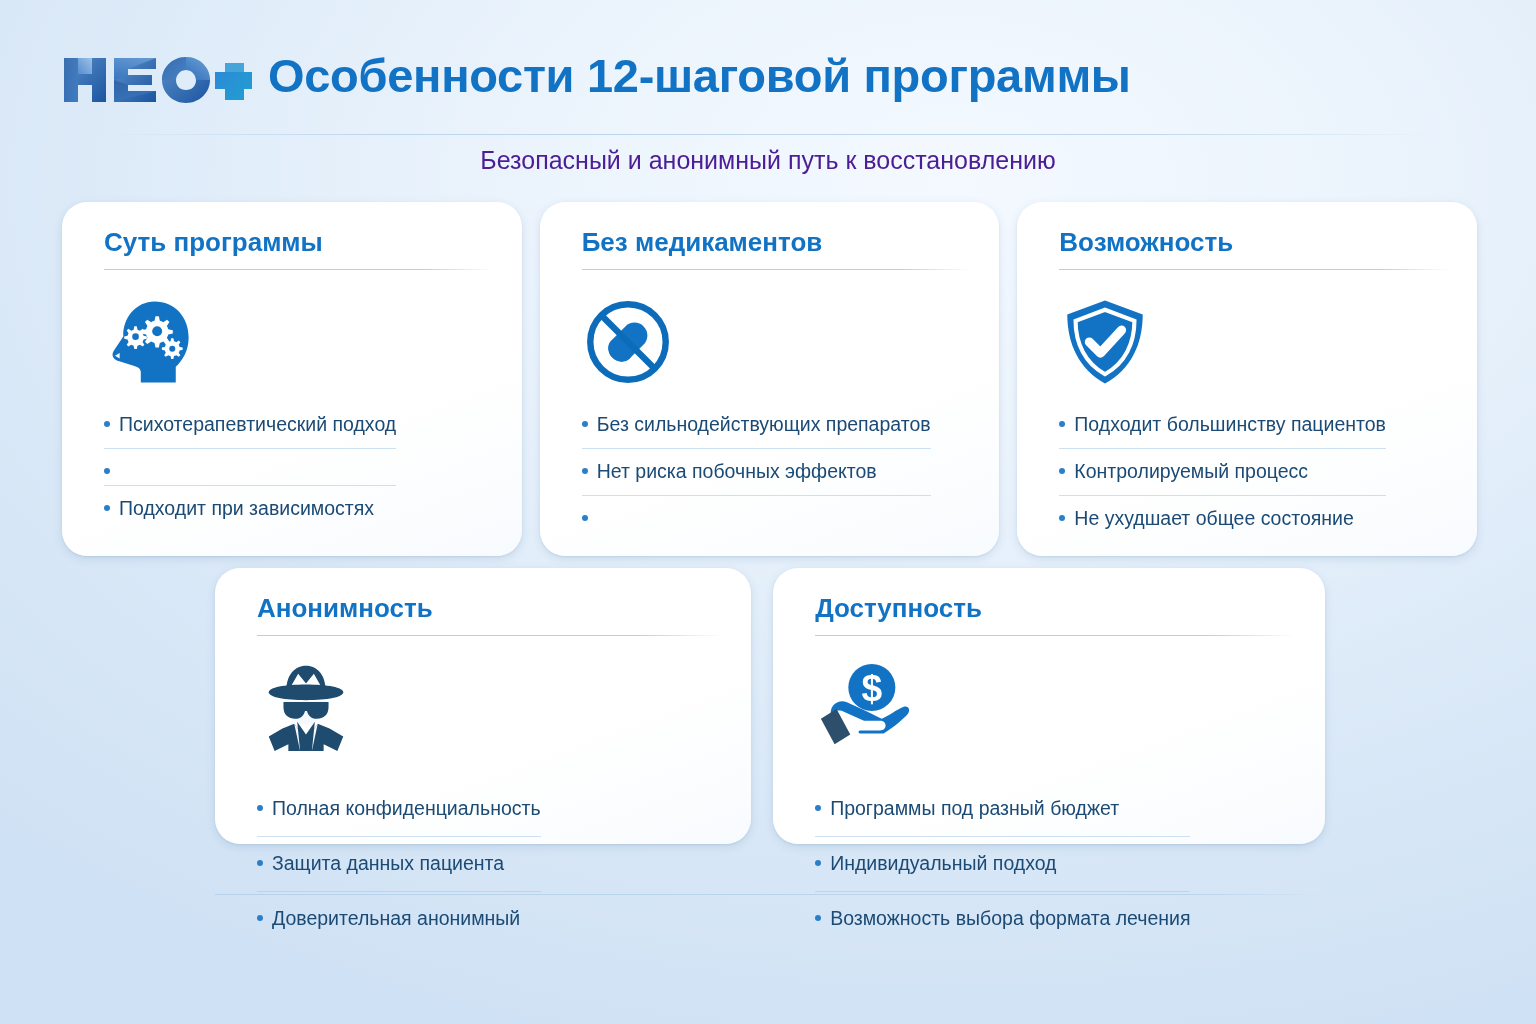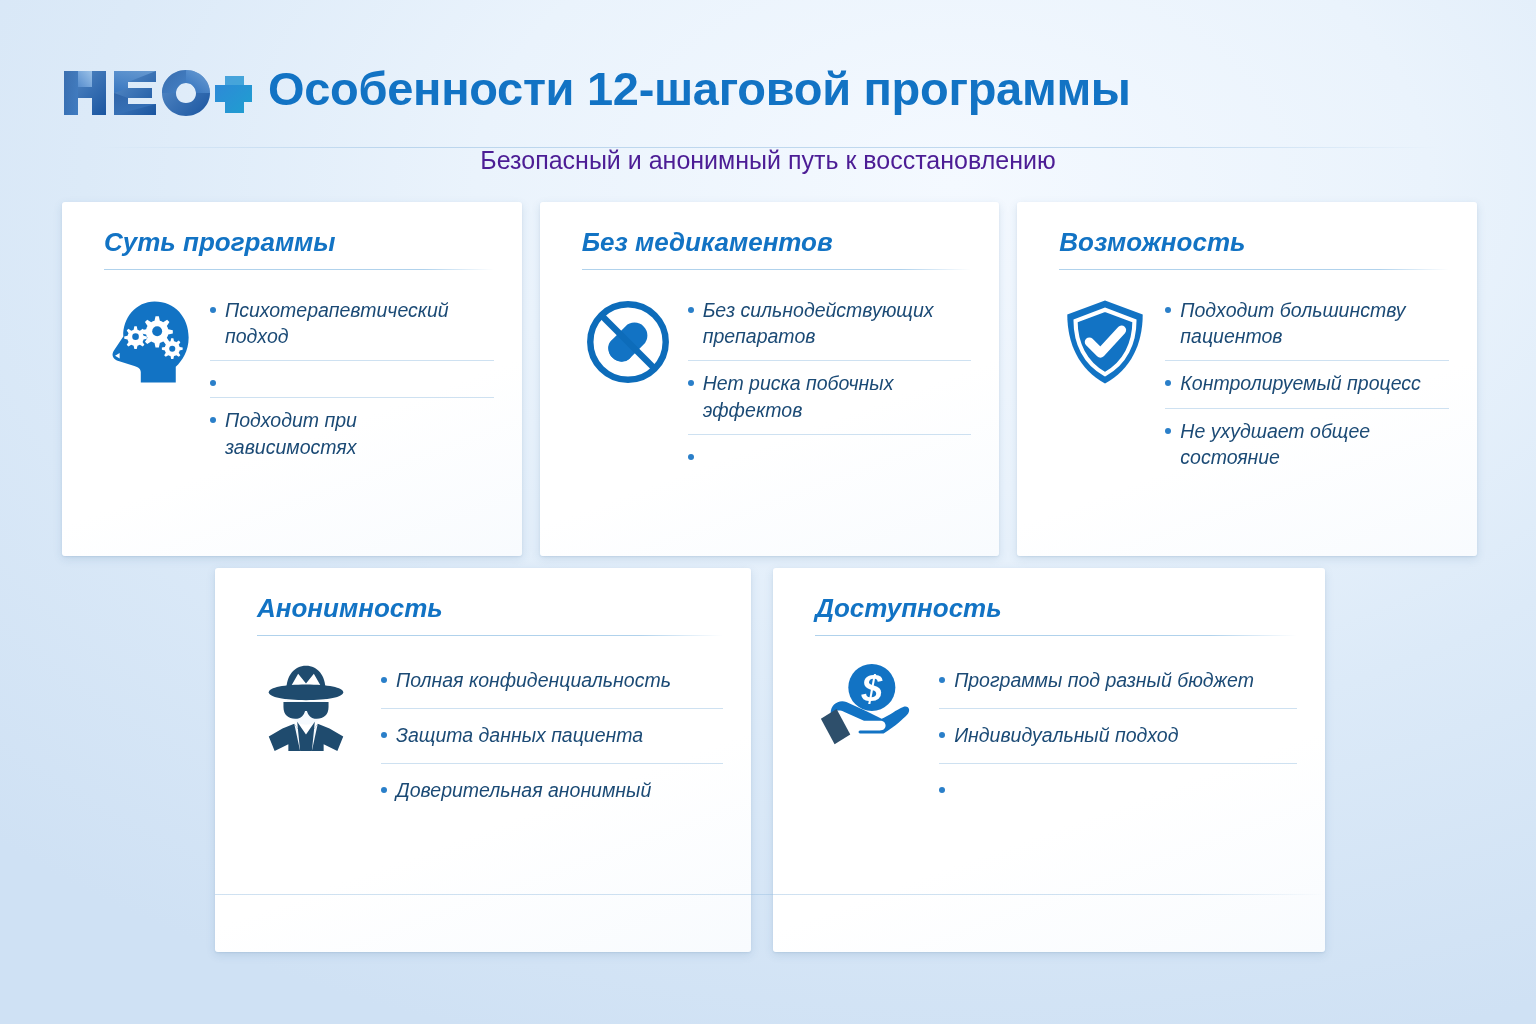--- a/index.html
+++ b/index.html
@@ -24,21 +24,20 @@
     width: 1536px;
     height: 1024px;
   }
 
   
   .header {
     position: absolute;
     left: 0; top: 0;
     width: 1536px;
     height: 136px;
-    margin-top: 13px;
   }
 
   .logo {
     position: absolute;
     left: 62px;
     top: 52px;
     width: 190px;
     height: 56px;
   }
 
@@ -87,29 +86,28 @@
 
   .row-bottom {
     left: 215px;
     top: 568px;
     width: 1110px;
     gap: 22px;
   }
 
   .card {
     background: linear-gradient(160deg, #ffffff 0%, #ffffff 62%, #f8fbfe 100%);
-    border-radius: 3px;
+    border-radius: 25px;
     box-shadow: 0 3px 10px rgba(40,90,140,0.13), 0 1px 2px rgba(40,90,140,0.10);
     padding: 26px 28px 22px 42px;
     position: relative;
-    font-style: italic;
   }
 
   .row-top .card { width: 460px; height: 354px; }
-  .row-bottom .card { width: 544px; height: 384px; }
+  .row-bottom .card { width: 544px; height: 276px; }
   .row-bottom .card.card-wide { width: 560px; }
 
   .card-title {
     font-size: 26px;
     font-weight: bold;
     color: #1273c4;
     line-height: 1.1;
     margin-bottom: 12px;
     white-space: nowrap;
   }
@@ -117,20 +115,21 @@
   .card-title-rule {
     height: 1px;
     background: linear-gradient(to right, rgba(150,195,230,0.75), rgba(150,195,230,0.75) 82%, rgba(150,195,230,0));
     margin-bottom: 18px;
   }
 
   .card-body {
     display: flex;
     align-items: flex-start;
     gap: 14px;
+    flex-direction: column;
   }
 
   .card-icon {
     flex: 0 0 auto;
     width: 92px;
     height: 92px;
     margin-top: 8px;
   }
   .card-icon svg { display: block; width: 100%; height: 100%; }
 
@@ -383,20 +382,21 @@
           <div class="bullet">
             <span class="bullet-dot"></span>
             <span class="bullet-text">Программы под разный бюджет</span>
           </div>
           <div class="bullet">
             <span class="bullet-dot"></span>
             <span class="bullet-text">Индивидуальный подход</span>
           </div>
           <div class="bullet">
             <span class="bullet-dot"></span>
+            <span class="bullet-text">Возможность выбора формата лечения</span>
           </div>
         </div>
       </div>
     </div>
 
   </div>
 
   <div class="footer-rule"></div>
 
 </div>

